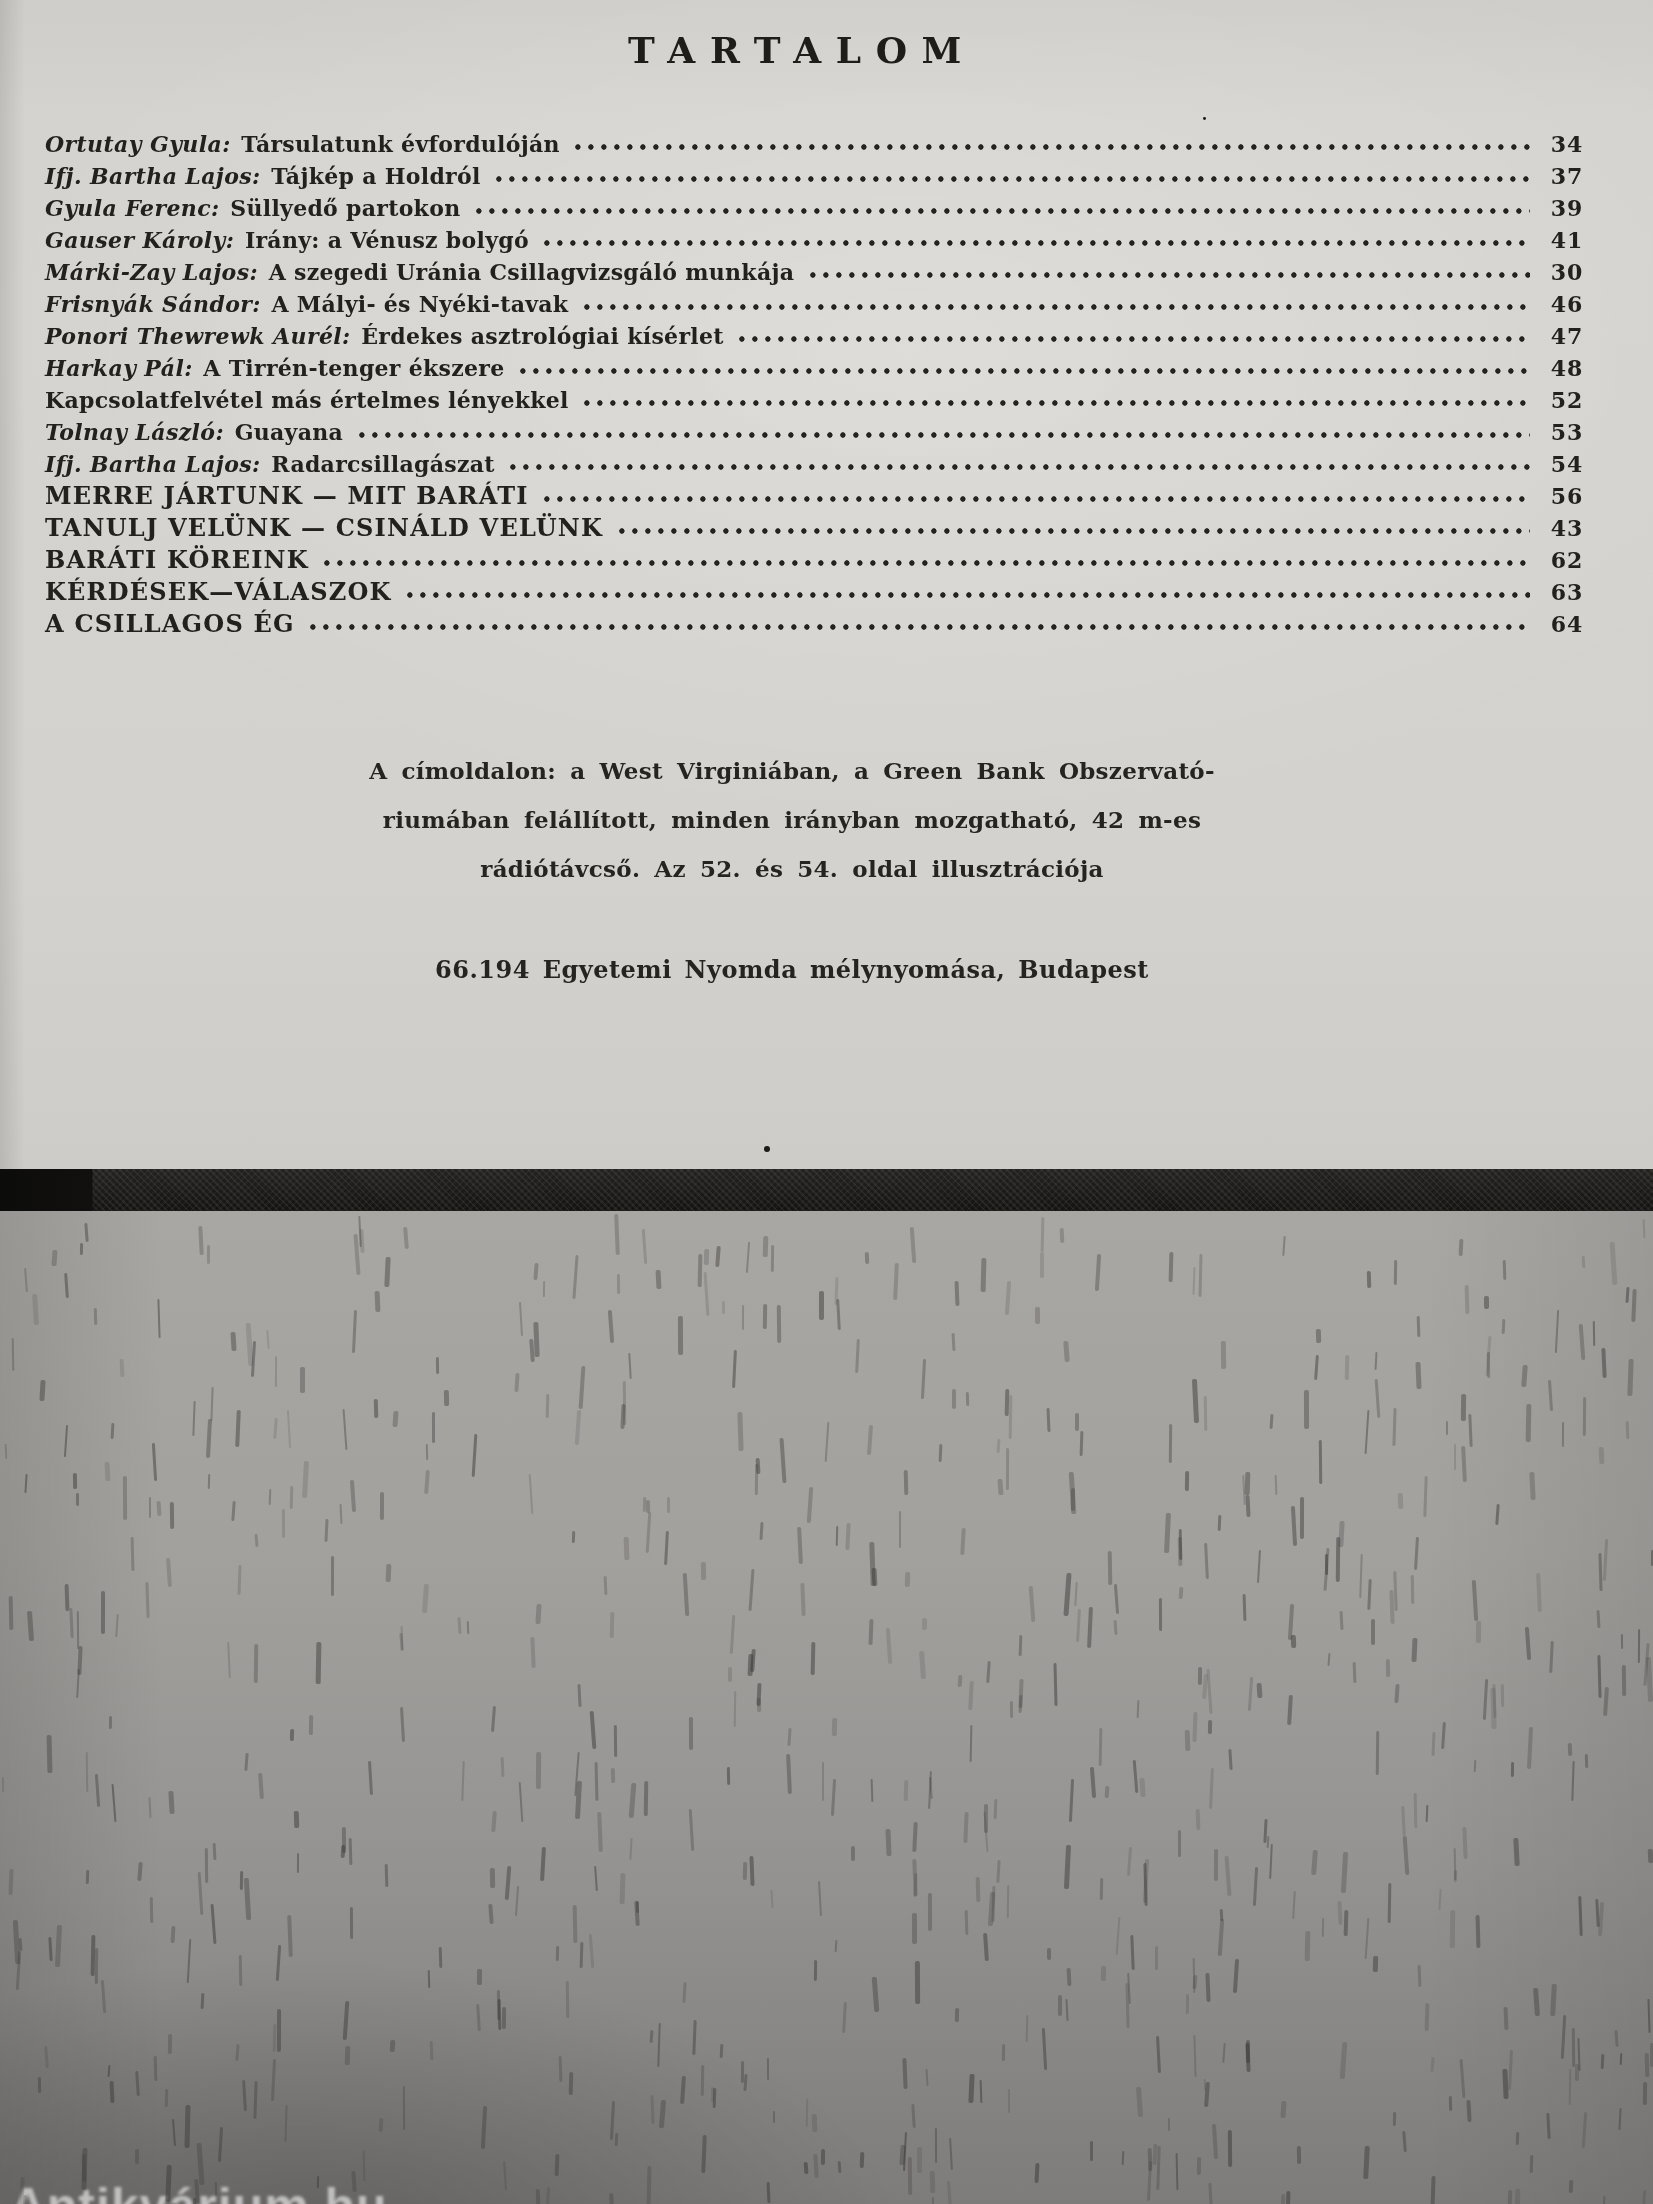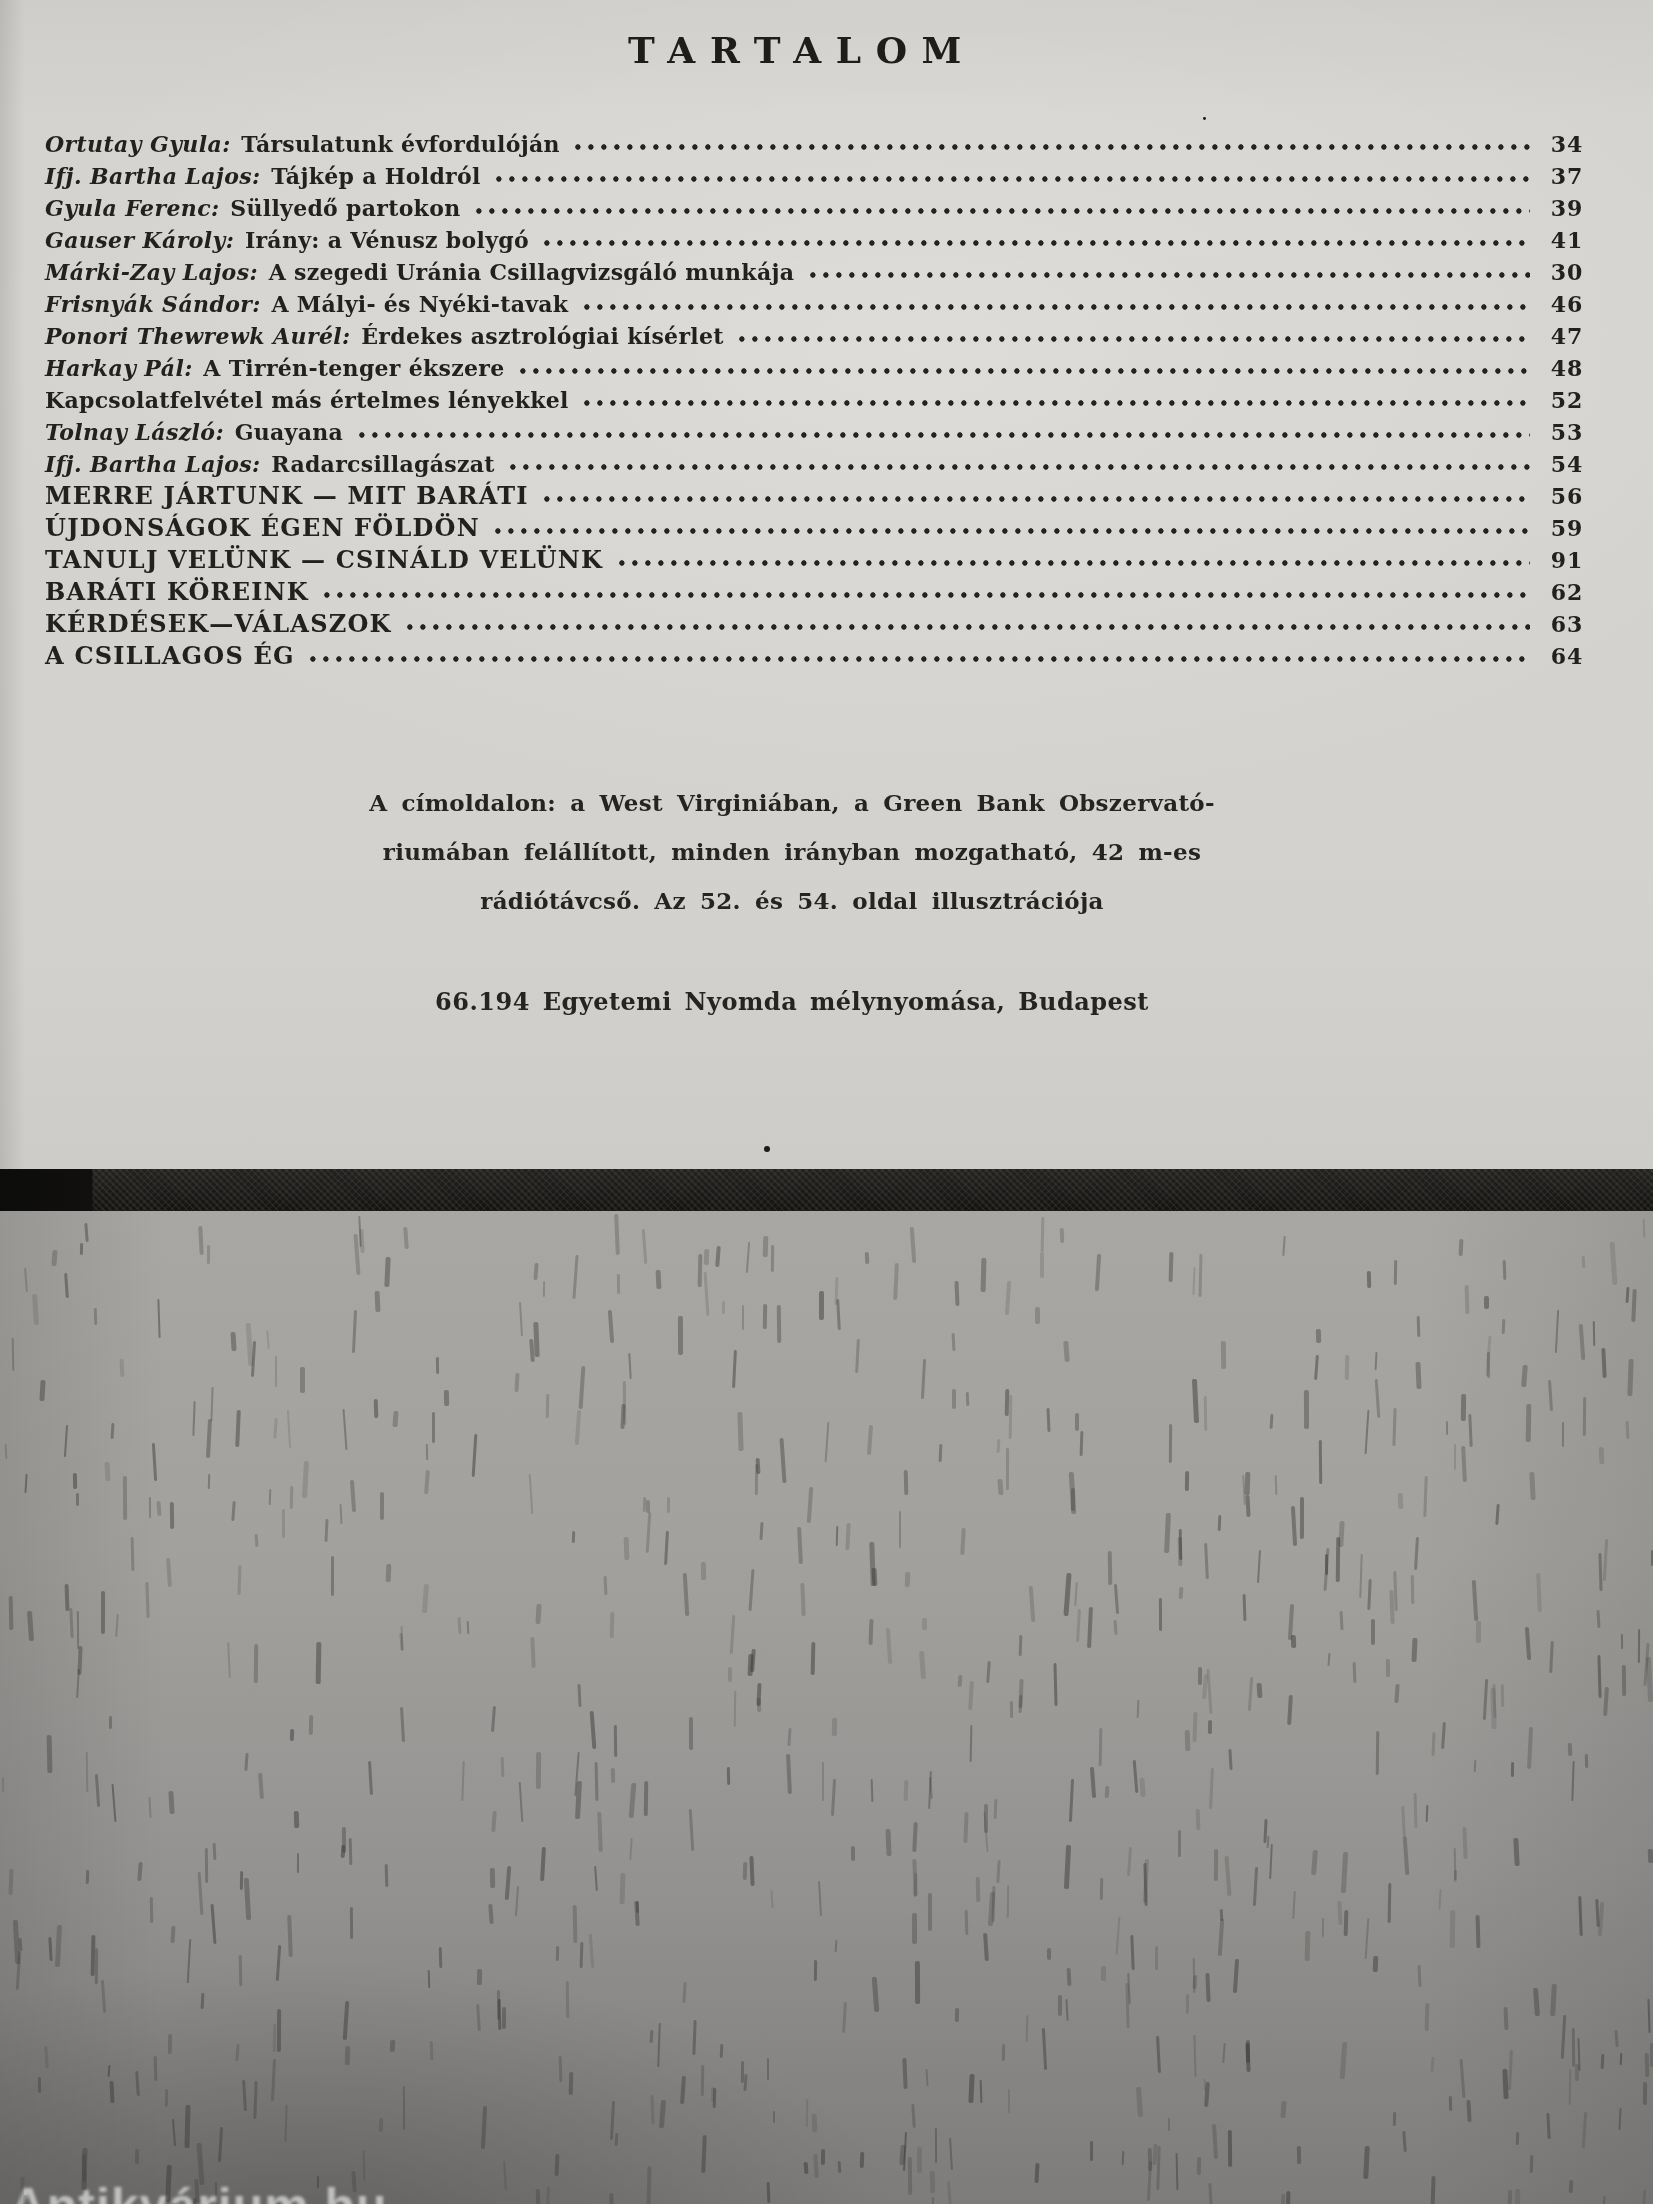--- a/index.html
+++ b/index.html
@@ -131,28 +131,23 @@
           <span class="entry-title">Radarcsillagászat</span>
           <span class="dots"></span>
           <span class="pagenum">54</span>
         </div>
         <div class="toc-row caps">
           <span class="entry-title">MERRE JÁRTUNK — MIT BARÁTI</span>
           <span class="dots"></span>
           <span class="pagenum">56</span>
         </div>
         <div class="toc-row caps">
-          <span class="entry-title">ÚJDONSÁGOK ÉGEN FÖLDÖN</span>
-          <span class="dots"></span>
-          <span class="pagenum">59</span>
-        </div>
-        <div class="toc-row caps">
           <span class="entry-title">TANULJ VELÜNK — CSINÁLD VELÜNK</span>
           <span class="dots"></span>
-          <span class="pagenum">91</span>
+          <span class="pagenum">43</span>
         </div>
         <div class="toc-row caps">
           <span class="entry-title">BARÁTI KÖREINK</span>
           <span class="dots"></span>
           <span class="pagenum">62</span>
         </div>
         <div class="toc-row caps">
           <span class="entry-title">KÉRDÉSEK—VÁLASZOK</span>
           <span class="dots"></span>
           <span class="pagenum">63</span>

